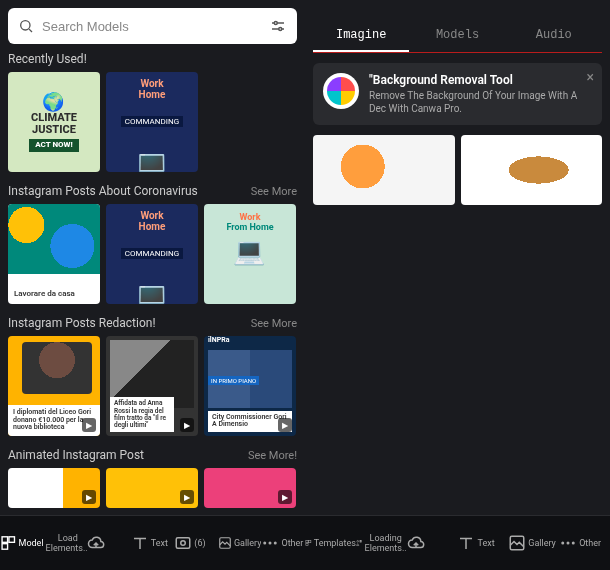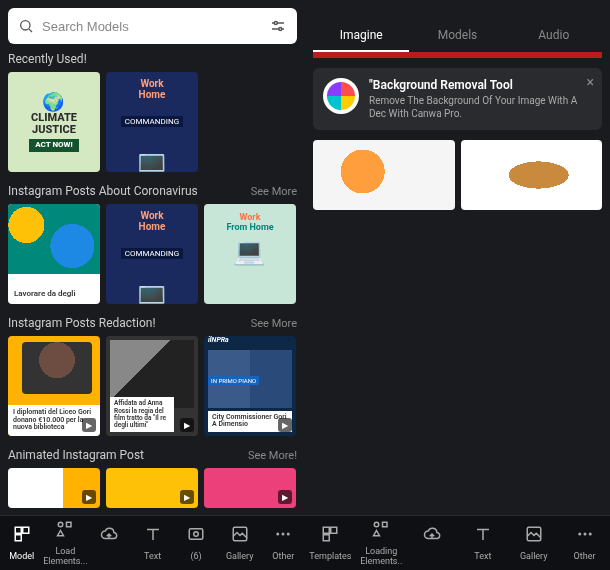--- a/index.html
+++ b/index.html
@@ -84,23 +84,23 @@
 .bottom-nav {
   height: 55px;
   background: #0f1013;
   display: flex;
   justify-content: space-around;
   align-items: center;
   border-top: 1px solid #2a2b2f;
 }
 .nav-item {
   display: flex;
-  flex-direction: column;
+  flex-direction: row;
   align-items: center;
-  gap: 8px;
+  gap: 2px;
   color: #aaa;
   font-size: 9px;
   cursor: pointer;
   flex: 1;
   text-align: center;
   overflow: hidden;
 }
 .nav-item.active { color: #fff; }
 .upload-btn {
   background: #8b3dff;
@@ -109,21 +109,22 @@
   border-radius: 6px;
   height: 36px;
   font-size: 13px;
   font-weight: 500;
   cursor: pointer;
   width: 100%;
 }
 .tabs {
   display: flex;
   margin-top: 12px;
-  border-bottom: 6px solid #b91c1c;
+  border-bottom: 1px solid #b91c1c;
+  font-family: Liberation Mono, monospace;
 }
 .tab {
   flex: 1;
   text-align: center;
   padding: 8px 0;
   font-size: 12px;
   color: #888;
   cursor: pointer;
 }
 .tab.active {
@@ -291,21 +292,21 @@
               #eee;
 }
 .vid-badge {
   position: absolute; bottom: 4px; right: 4px;
   width: 14px; height: 14px; background: rgba(0,0,0,0.6);
   border-radius: 3px; display: flex; align-items: center; justify-content: center;
   color: #fff; font-size: 8px;
 }
 .logo-badge {
   position: absolute; top: 0; left: 4px;
-  font-size: 7px; color: #fff; font-weight: 700; font-style: italic;
+  font-size: 7px; color: #fff; font-weight: 700;
 }
 </style>
 </head>
 <body>
 
 <div class="left-panel">
 
   <div class="search-bar">
     <svg width="16" height="16" viewBox="0 0 24 24" fill="none" stroke="#555" stroke-width="2">
         <circle cx="11" cy="11" r="7"></circle>
@@ -342,21 +343,21 @@
       </div>
     </div>
 
     <div class="section">
       <div class="section-header">
         <div class="section-title">Instagram Posts About Coronavirus</div>
         <div class="see-more">See More</div>
       </div>
       <div class="template-row">
         <div class="template-card geoshapes">
-          <span class="gt">Lavorare da degli</span>
+          <span class="gt">Lavorare da casa</span>
         </div>
         <div class="template-card workhome">
           <span class="wh-title">Work</span>
           <span class="wh-title">Home</span>
           <span class="wh-sub">COMMANDING</span>
           <span class="laptop">💻</span>
         </div>
         <div class="template-card wfh3">
           <span class="t1">Work</span>
           <span class="t2">From Home</span>

